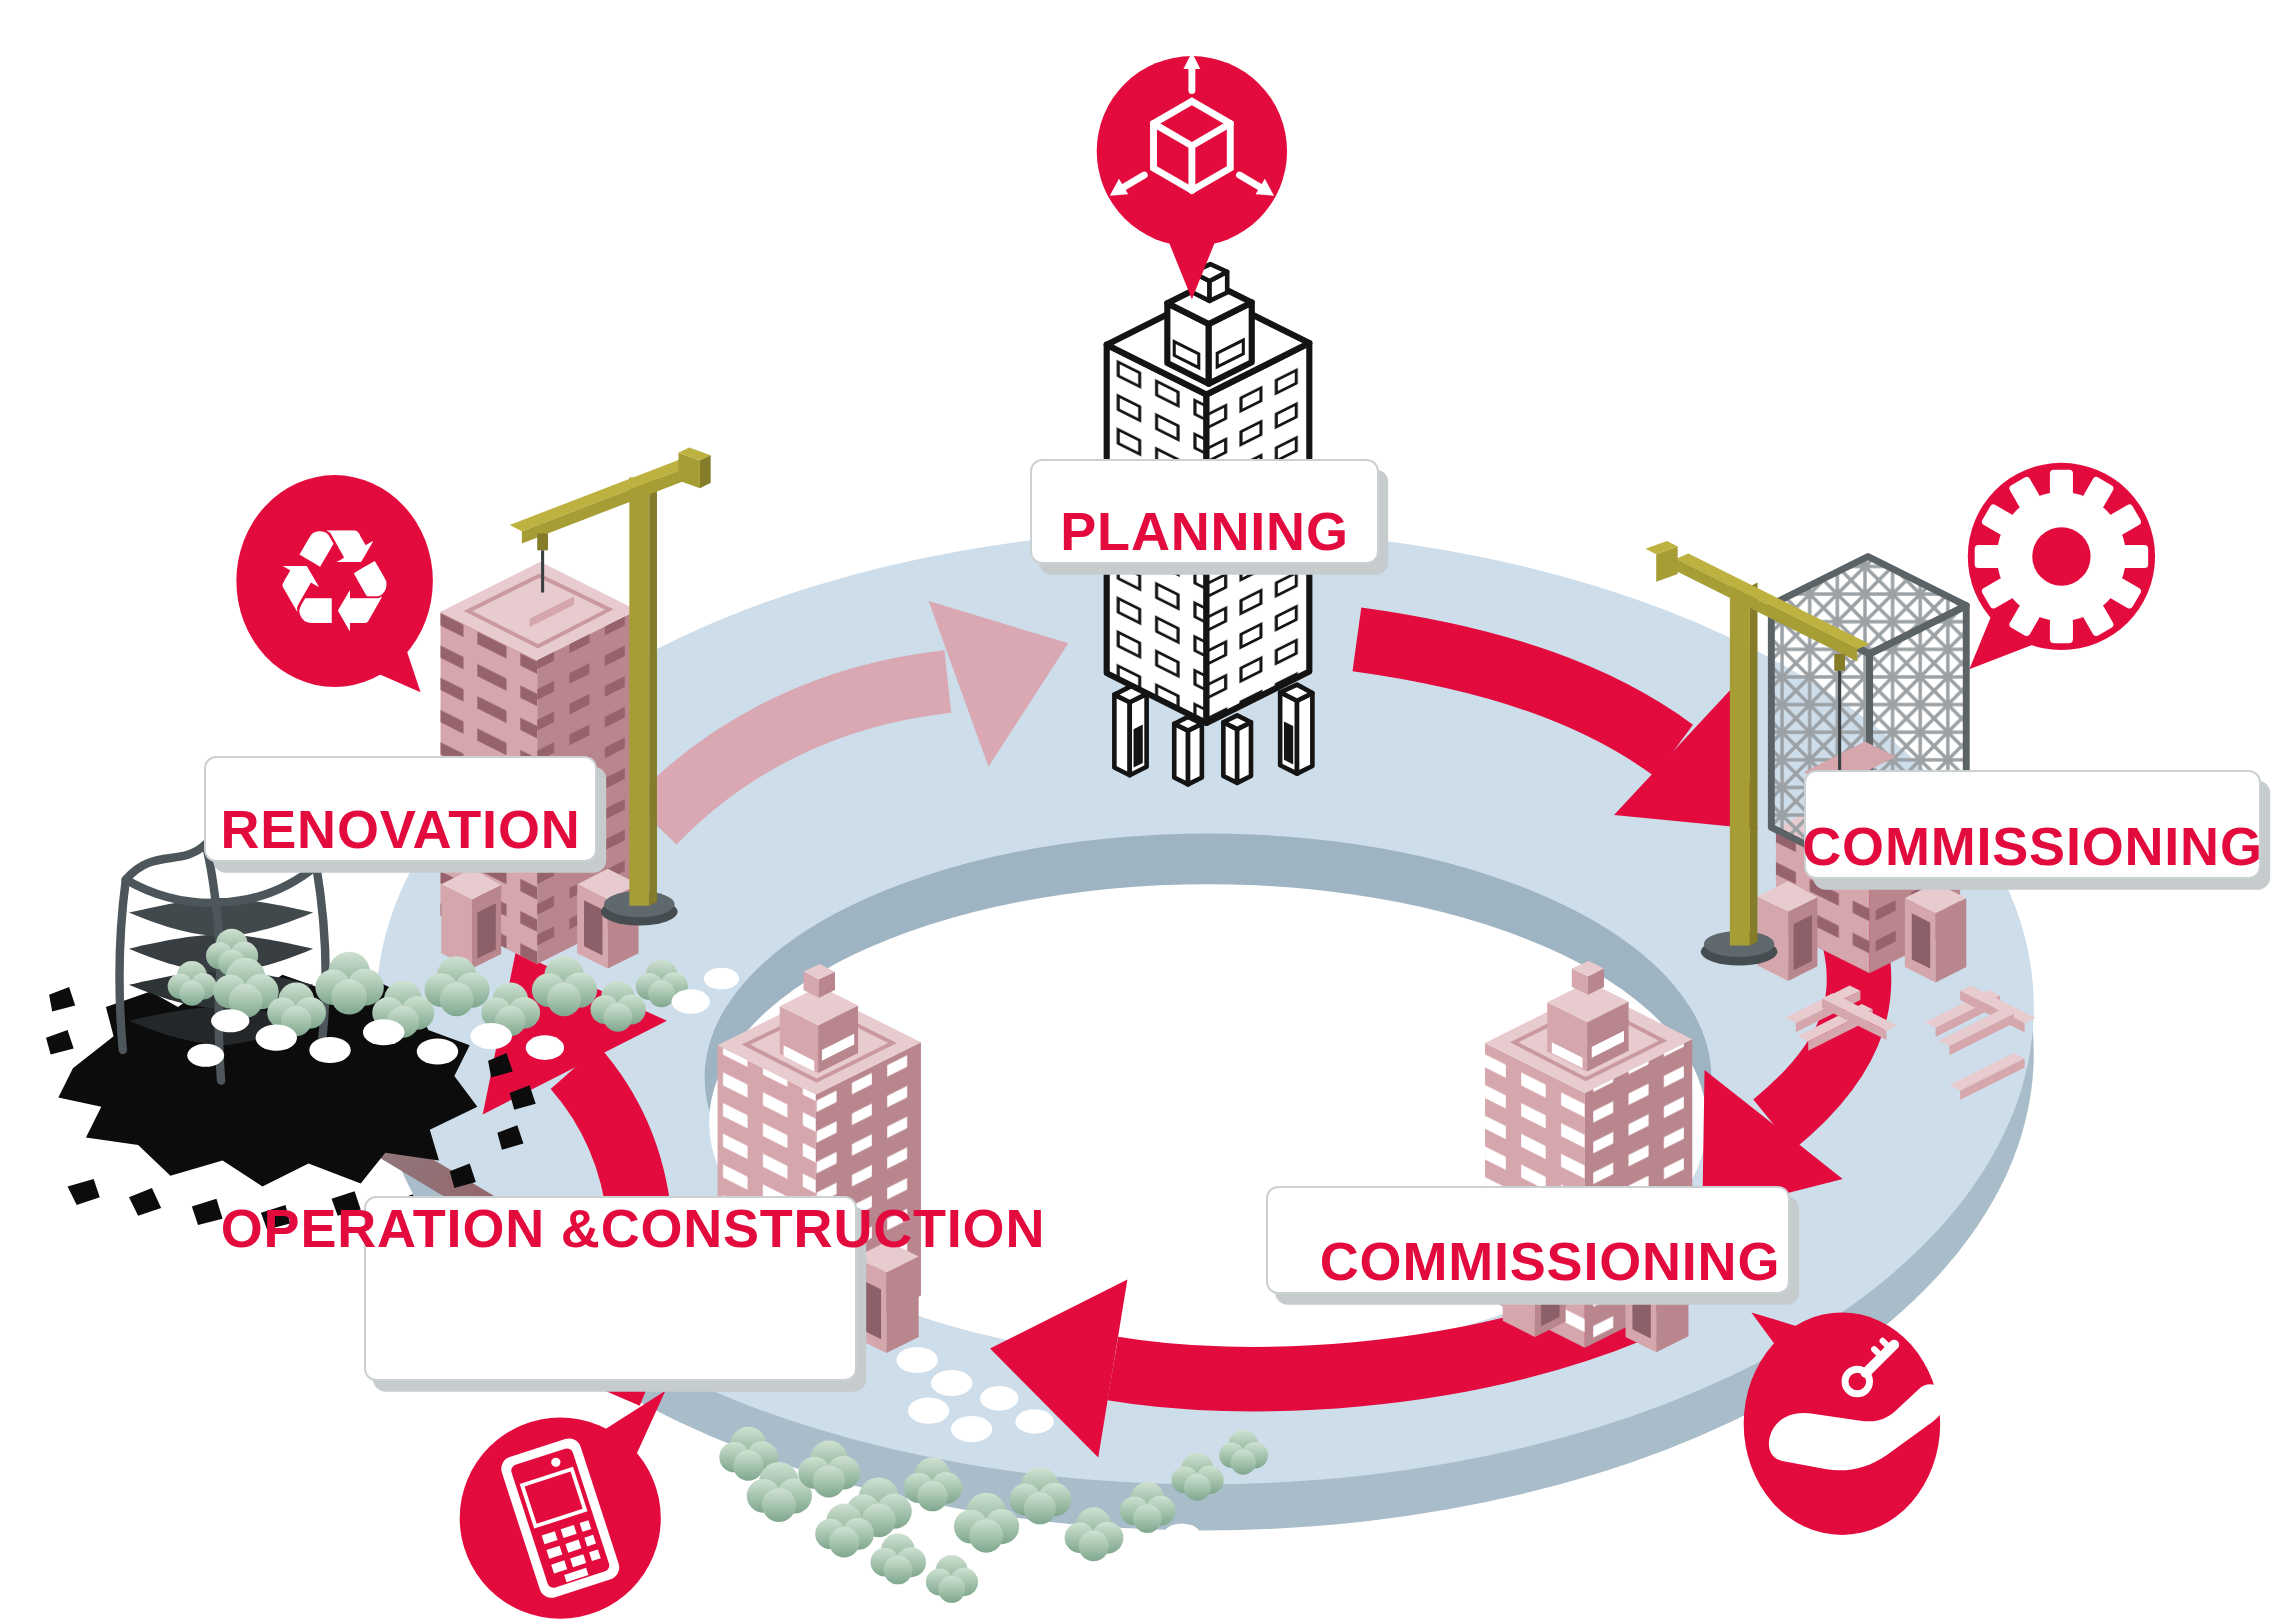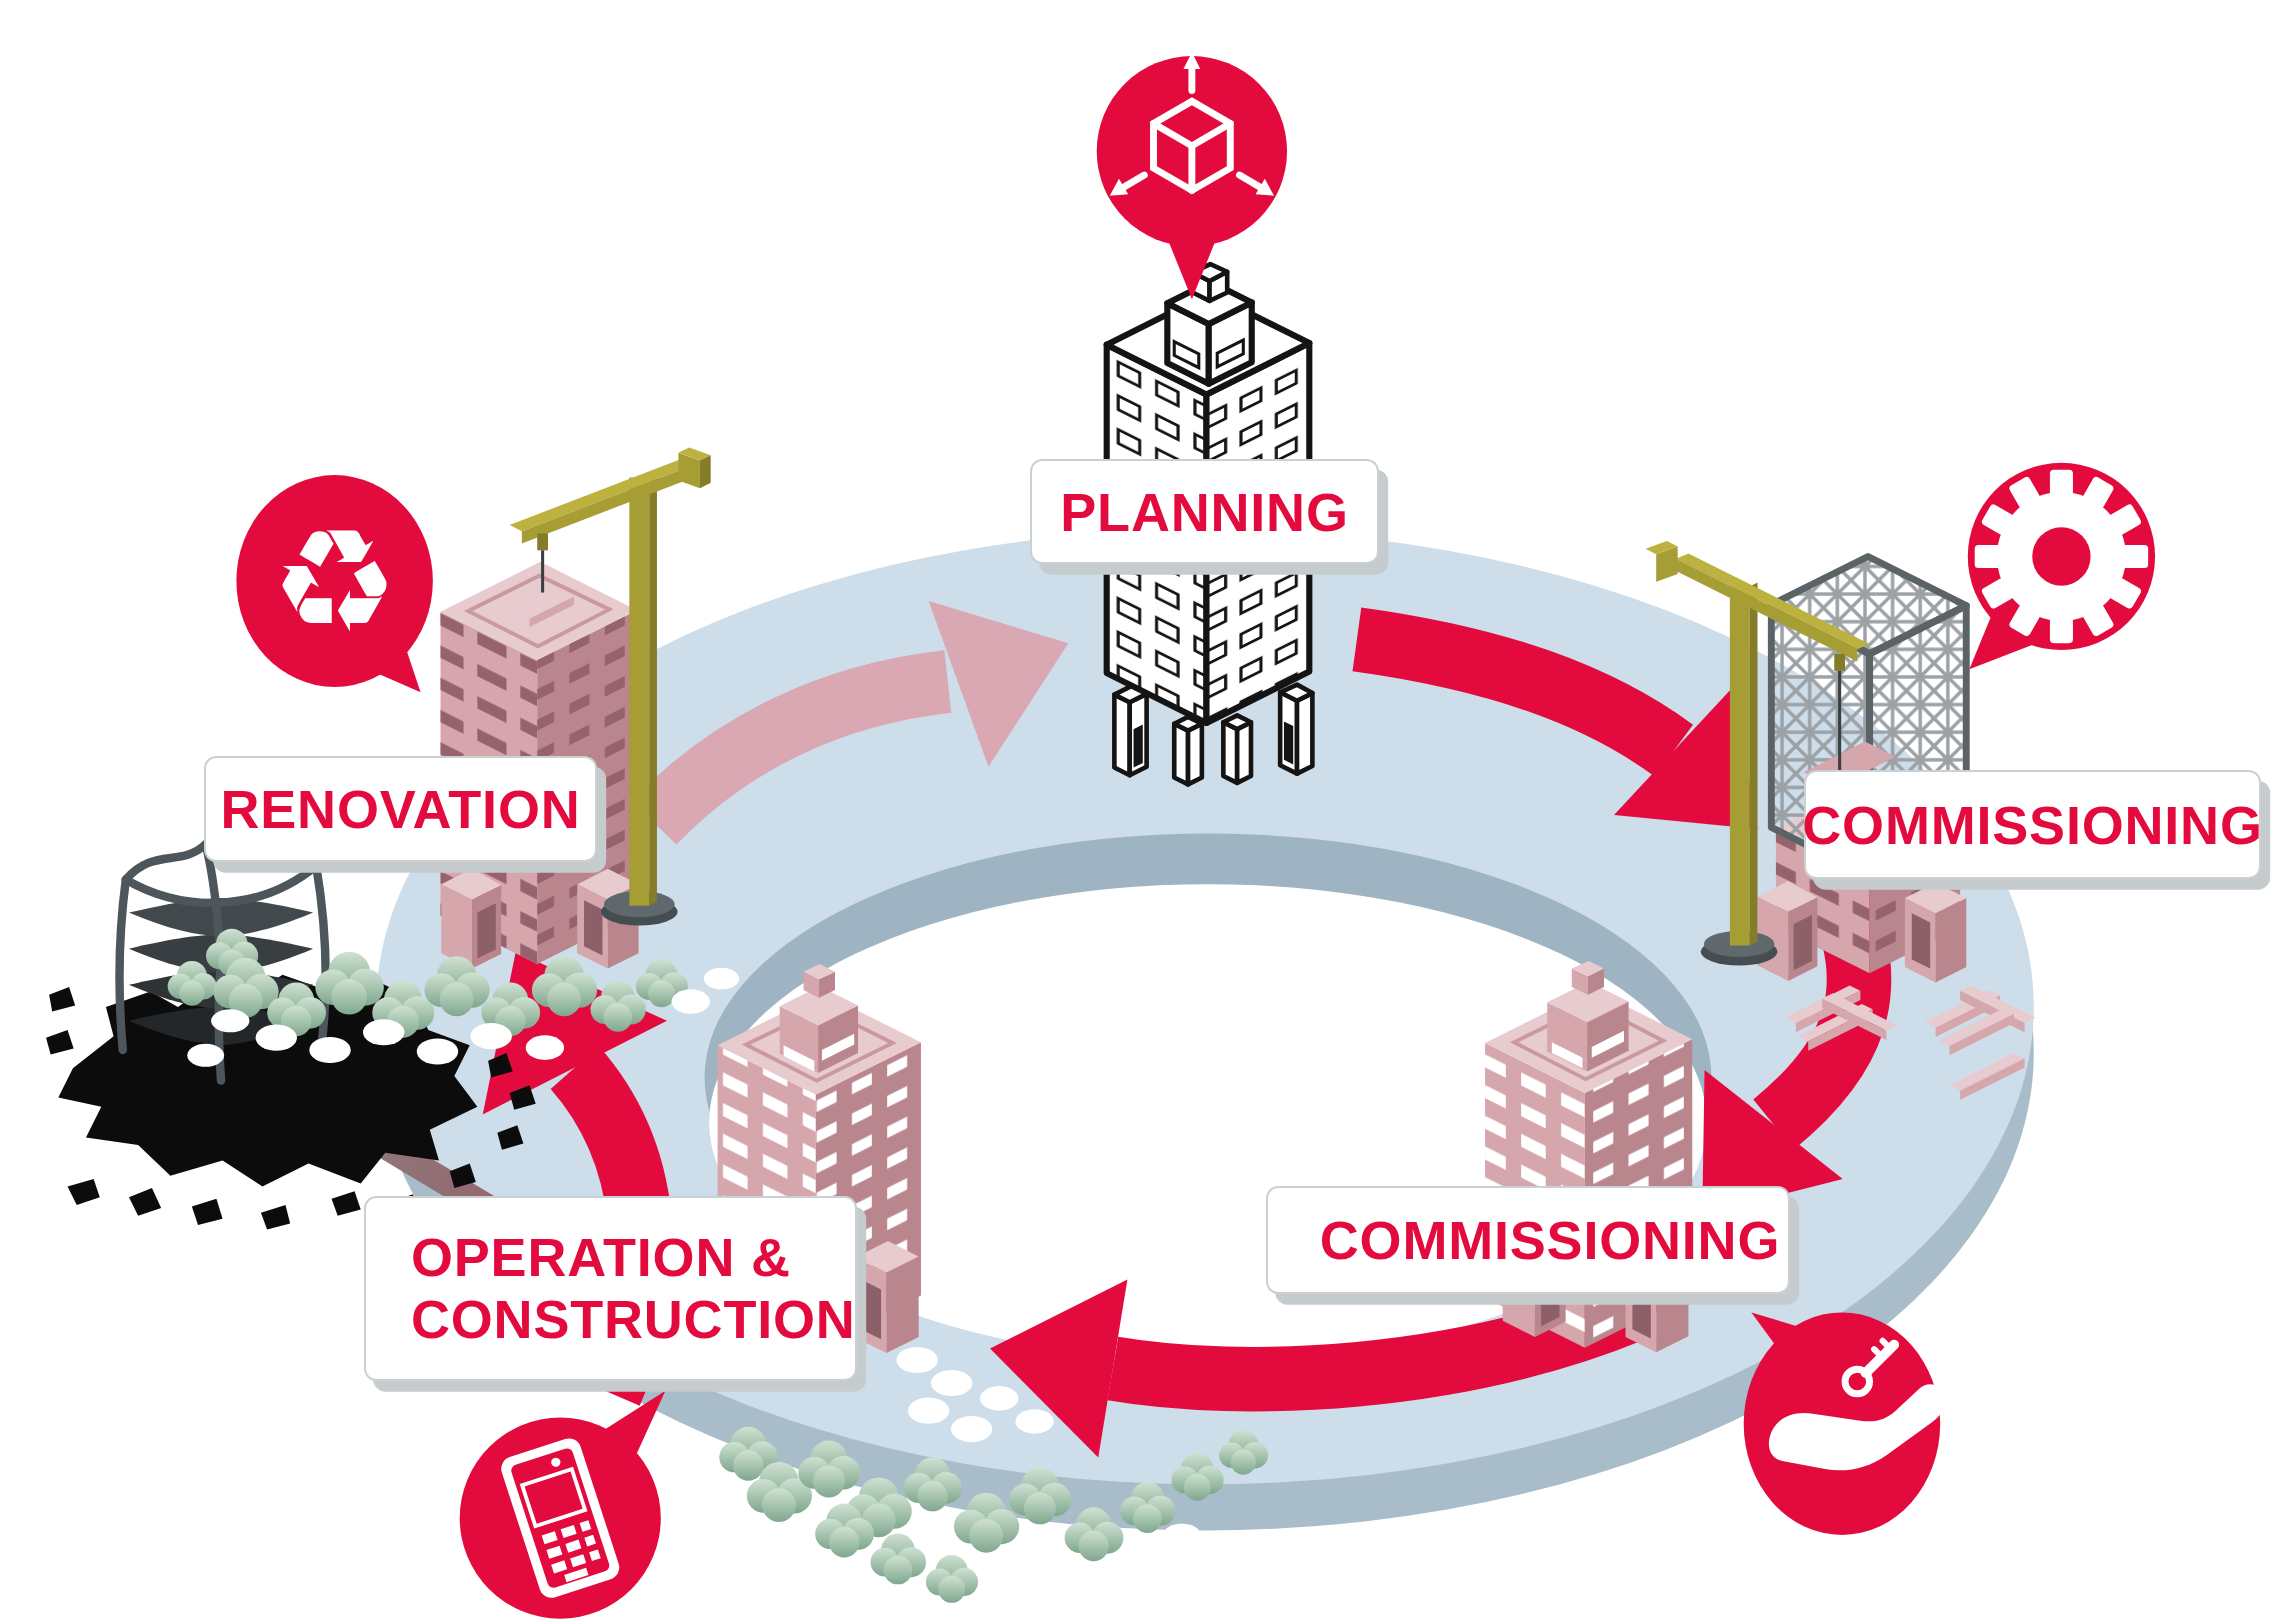--- a/index.html
+++ b/index.html
@@ -1,24 +1,24 @@
 <!DOCTYPE html>
 <html style="--red: #e30b3e; --arrow-pink: #d9a8b2; --ring-top: #cdddea; --ring-side: #a8bcc9; --ring-wall: #9fb4c3; --bldg-top: #e7cbcf; --bldg-left: #d5a6ac; --bldg-right: #b9868e; --win-dark: #96636d; --door-dark: #8d5f68; --olive-light: #bdb23f; --olive-mid: #a79d35; --olive-deep: #847c29; --frame-gray: #4d575b; --mesh-gray: #9ba1a5; --demo-gray: #8a8a8a; --demo-red: #9d4a56; --label-text: #e30b3e; --label-border: #cbd0d2; --label-shadow: #c6cbcd; --black: #0c0c0c; --crane-base: #4f585c; --white: #ffffff;font-size:12.3px"><head>
 <meta charset="utf-8">
 <style>
   html,body{margin:0;padding:0;background:#fff;}
   .canvas{position:relative;width:2284px;height:1621px;background:#fff;overflow:hidden;
           font-family:"Liberation Sans",sans-serif;}
   svg{position:absolute;left:0;top:0;}
-  .label{position:absolute;display:flex;align-items:center;justify-content:center;
+  .label{position:absolute;display:flex;align-items:flex-end;justify-content:center;
          background:#fff;border:2.3px solid var(--label-border,#cbd0d2);border-radius:12.3px;
          box-shadow:9.2px 10.7px 0 var(--label-shadow,#c6cbcd);
          color:var(--label-text,#e30b3e);font-weight:bold;font-size:54px;letter-spacing:0.8px;
          white-space:nowrap;}
-  .label.two{flex-direction:column;align-items:flex-start;justify-content:center;
+  .label.two{flex-direction:row;align-items:flex-start;justify-content:center;
              padding-left:45px;line-height:1.14;}
   .fL{fill:var(--bldg-left)} .fR{fill:var(--bldg-right)} .fT{fill:var(--bldg-top)}
   .fDoor{fill:var(--door-dark)} .wt{fill:#fff}
   .olL{fill:var(--olive-light)} .olM{fill:var(--olive-mid)} .olD{fill:var(--olive-deep)}
   .red{fill:var(--red)} .pink{fill:var(--arrow-pink)}
   .band{fill:none;stroke:var(--red);stroke-width:84;}
   .bandp{fill:none;stroke:var(--arrow-pink);stroke-width:82;}
   .sIns{stroke:#c9999f;stroke-width:5;fill:none}
   .plFace{fill:#fff;stroke:#141414;stroke-width:8;stroke-linejoin:round}
   .plThin{fill:#fff;stroke:#141414;stroke-width:6;stroke-linejoin:round}

